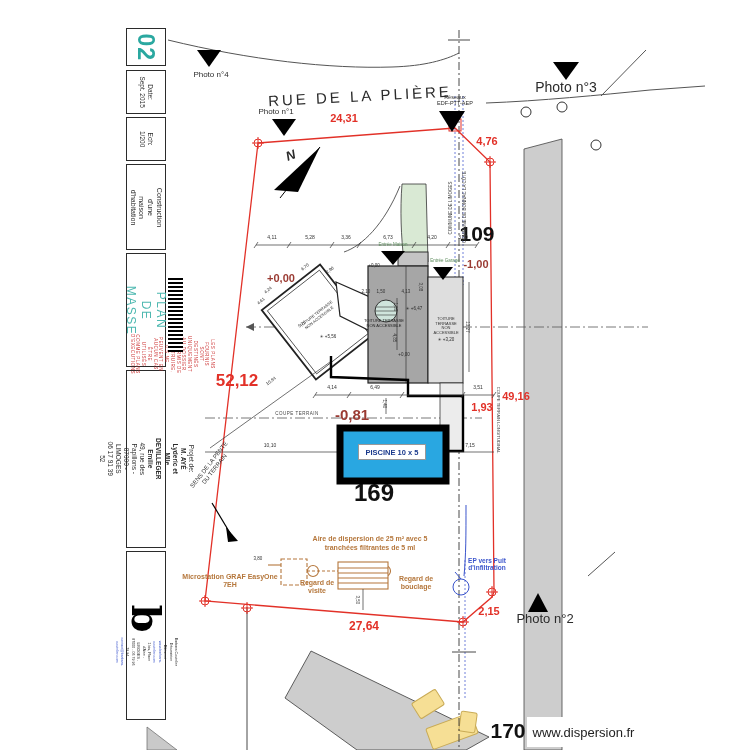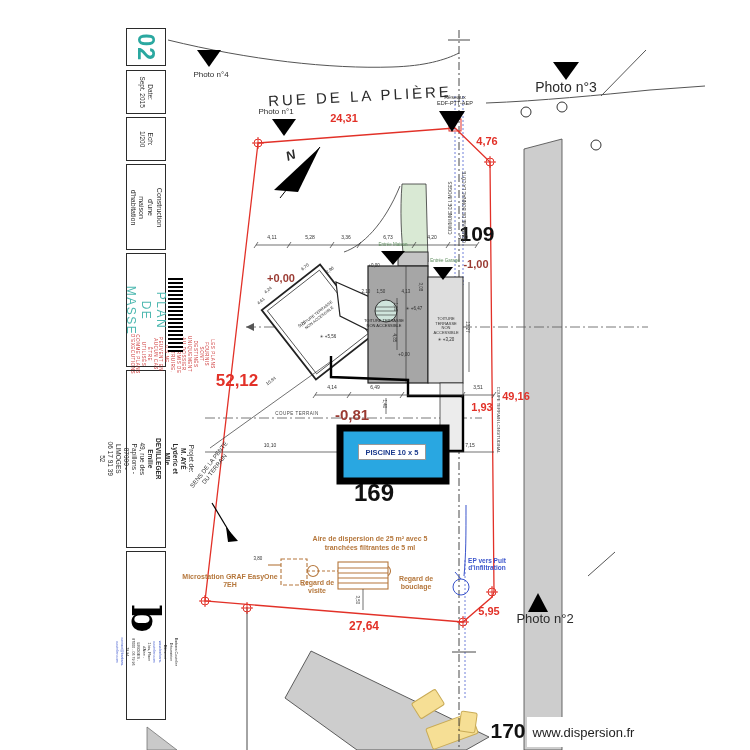--- a/index.html
+++ b/index.html
@@ -278,21 +278,21 @@
   <span style="display:block;">Réseaux</span>
   <span style="display:block;">EDF-PTT-AEP</span>
 </div>
 
 <div class="t red" style="left:344px;top:118px;font-size:11px;">24,31</div>
 <div class="t red" style="left:487px;top:141px;font-size:11px;">4,76</div>
 <div class="t red" style="left:516px;top:396px;font-size:11px;">49,16</div>
 <div class="t red" style="left:482px;top:407px;font-size:11px;">1,93</div>
 <div class="t red" style="left:237px;top:381px;font-size:17px;">52,12</div>
 <div class="t red" style="left:364px;top:627px;font-size:12px;">27,64</div>
-<div class="t red" style="left:489px;top:611px;font-size:11px;">5,95</div>
+<div class="t red" style="left:489px;top:611px;font-size:11px;">2,15</div>
 
 <div class="t big" style="left:477px;top:234px;font-size:21px;">109</div>
 <div class="t big" style="left:374px;top:493px;font-size:24px;">169</div>
 <div class="t big" style="left:508px;top:731px;font-size:21px;">170</div>
 
 <div class="t rm90" style="left:451px;top:208px;font-size:4.5px;color:#444;">COMMUNE DE LIMOGES</div>
 <div class="t rm90" style="left:465px;top:207px;font-size:4.5px;color:#444;">COMMUNE DE BONNAC LA CÔTE</div>
 
 <div class="t maroon" style="left:281px;top:278px;font-size:11px;">+0,00</div>
 <div class="t maroon" style="left:352px;top:371px;font-size:15px;margin-top:44px;">-0,81</div>

